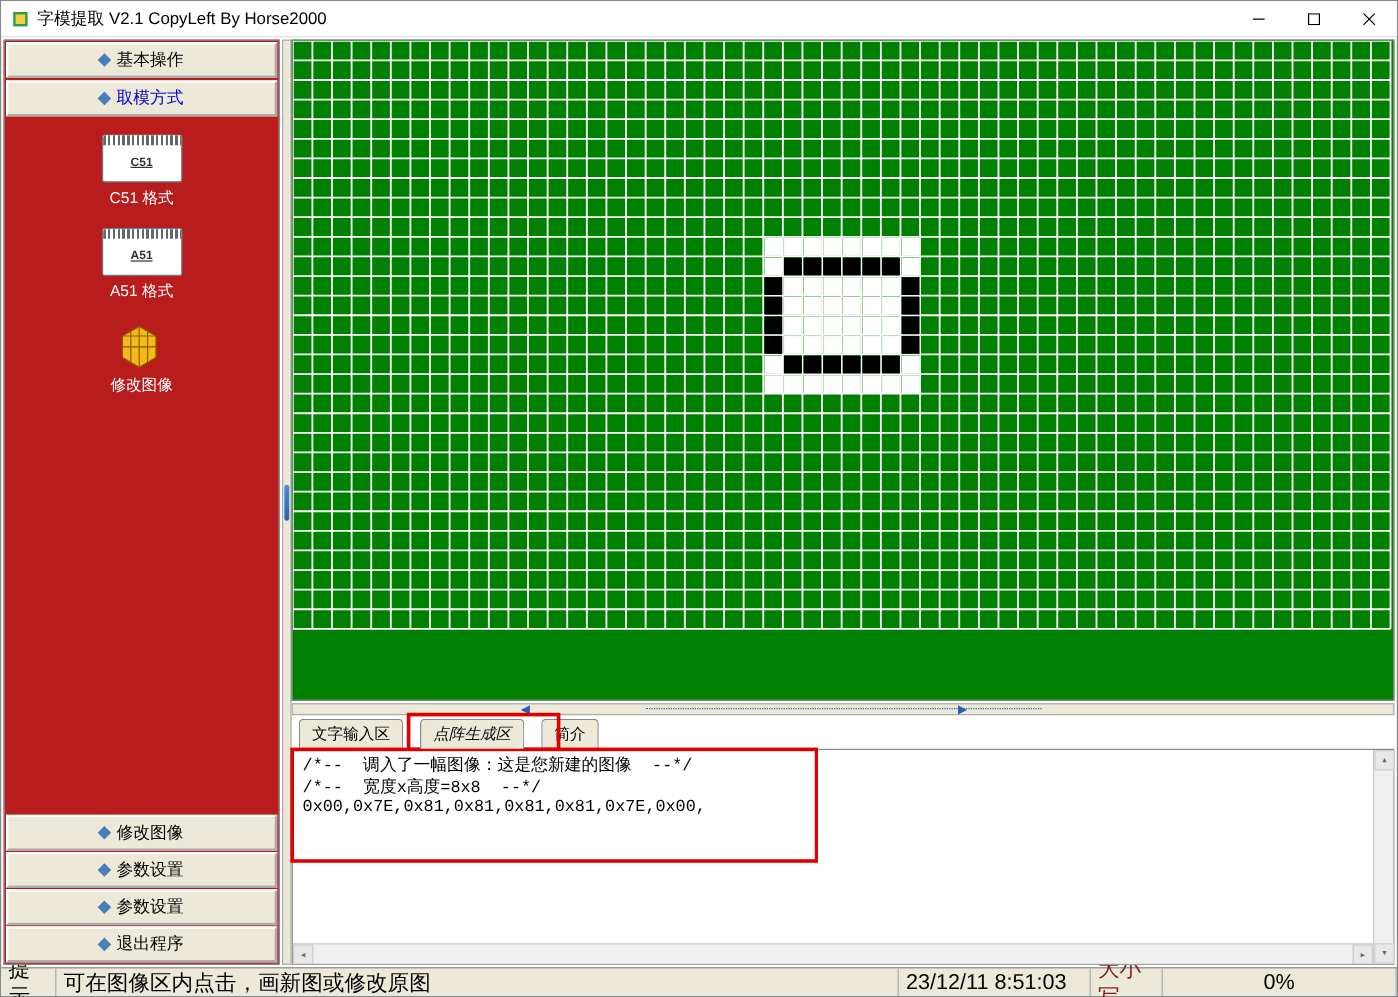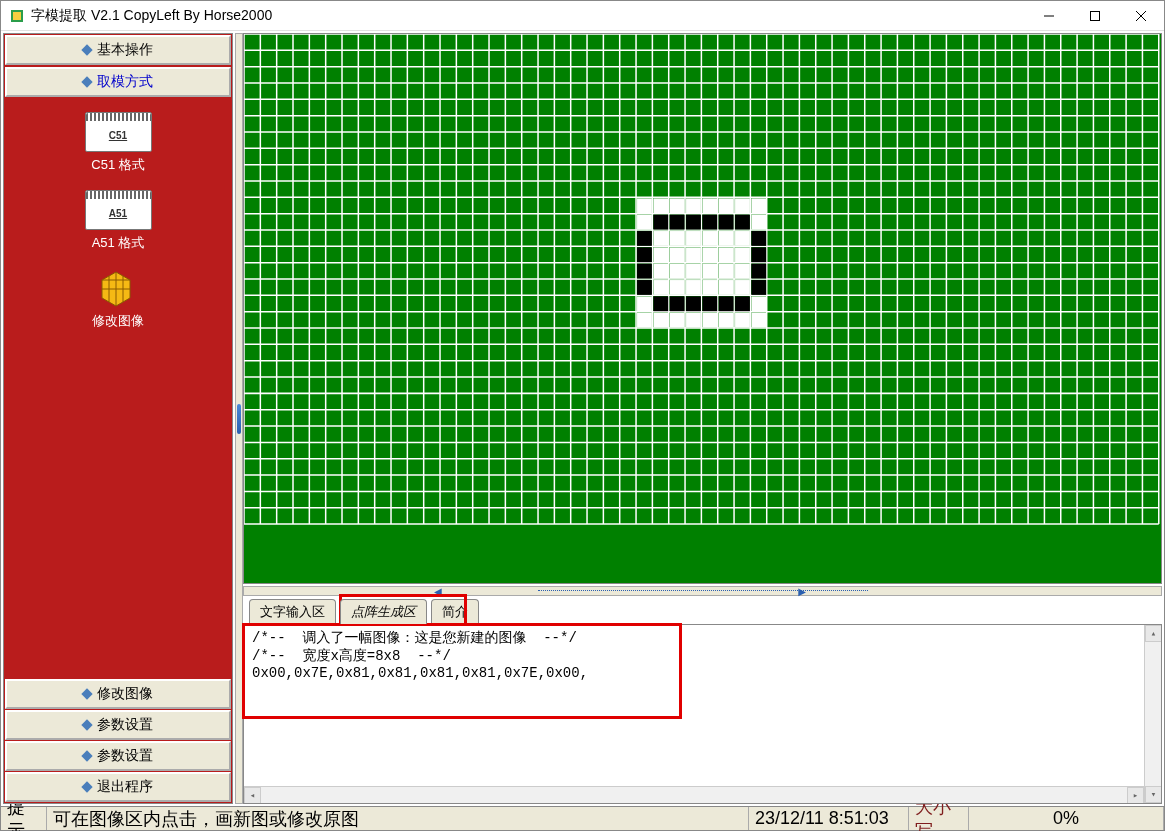--- a/index.html
+++ b/index.html
@@ -27,21 +27,21 @@
 .splitter-v .handle { width: 4px; height: 30px; background: linear-gradient(#4a88d8,#2a5fb0); border-radius:2px; }
 .main-area { flex: 1; display: flex; flex-direction: column; margin: 2px 2px 2px 0; }
 .grid-panel { flex: 1; border: 1px solid #888; background: #008000; overflow: hidden; position: relative; }
 .grid-canvas { position:absolute; inset:0; }
 .splitter-h { height: 10px; background: #ece9d8; border: 1px solid #aaa; display:flex; align-items:center; justify-content:center; position: relative; margin: 2px 0; }
 .splitter-h .arrowL, .splitter-h .arrowR { position:absolute; font-size:10px; color:#2a5fb0; }
 .splitter-h .arrowL { left: 190px; } 
 .splitter-h .arrowR { right: 355px; }
 .splitter-h .dots { width: 330px; height:2px; border-top:1px dotted #2a5fb0; }
 .tabs-row { display: flex; align-items: flex-end; height: 26px; margin-left: 6px; position: relative; }
-.tab-btn { border: 1px solid #888; border-bottom: none; padding: 3px 10px; background: #ece9d8; font-size: 13px; margin-right: 4px; border-top-left-radius: 4px; border-top-right-radius: 4px; position: relative; }
+.tab-btn { border: 1px solid #888; border-bottom: none; padding: 3px 10px; background: #ece9d8; font-size: 13px; margin-right: 14px; border-top-left-radius: 4px; border-top-right-radius: 4px; position: relative; }
 .tab-btn.active { background: #ece9d8; z-index: 2; font-style: italic; }
 .red-box-tab { position: absolute; border: 3px solid #e00000; pointer-events: none; }
 .output-panel { flex: 0 0 180px; border: 1px solid #888; background: #fff; display: flex; flex-direction: column; position: relative; }
 .output-text { flex:1; padding: 4px 8px; font-family: Liberation Mono, monospace; font-size: 14px; white-space: pre; overflow: auto; position: relative; }
 .output-text .scroll-v { position:absolute; right:0; top:0; bottom:0; width:17px; background:#f0f0f0; display:flex; flex-direction:column; justify-content:space-between; border-left:1px solid #ccc; }
 .output-text .scroll-h { position:absolute; left:0; right:17px; bottom:0; height:17px; background:#f0f0f0; border-top:1px solid #ccc; display:flex; justify-content:space-between; }
 .sbtn { width:17px; height:17px; background:#e8e8e8; border:1px solid #ccc; display:flex; align-items:center; justify-content:center; font-size:9px; color:#666; }
 .red-box-output { position: absolute; border: 3px solid #e00000; pointer-events: none; }
 .statusbar { height: 24px; border-top: 1px solid #888; background: #ece9d8; display: flex; align-items: center; font-size: 18px; }
 .status-cell { padding: 0 6px; border-right: 1px solid #aaa; height: 100%; display: flex; align-items: center; }

